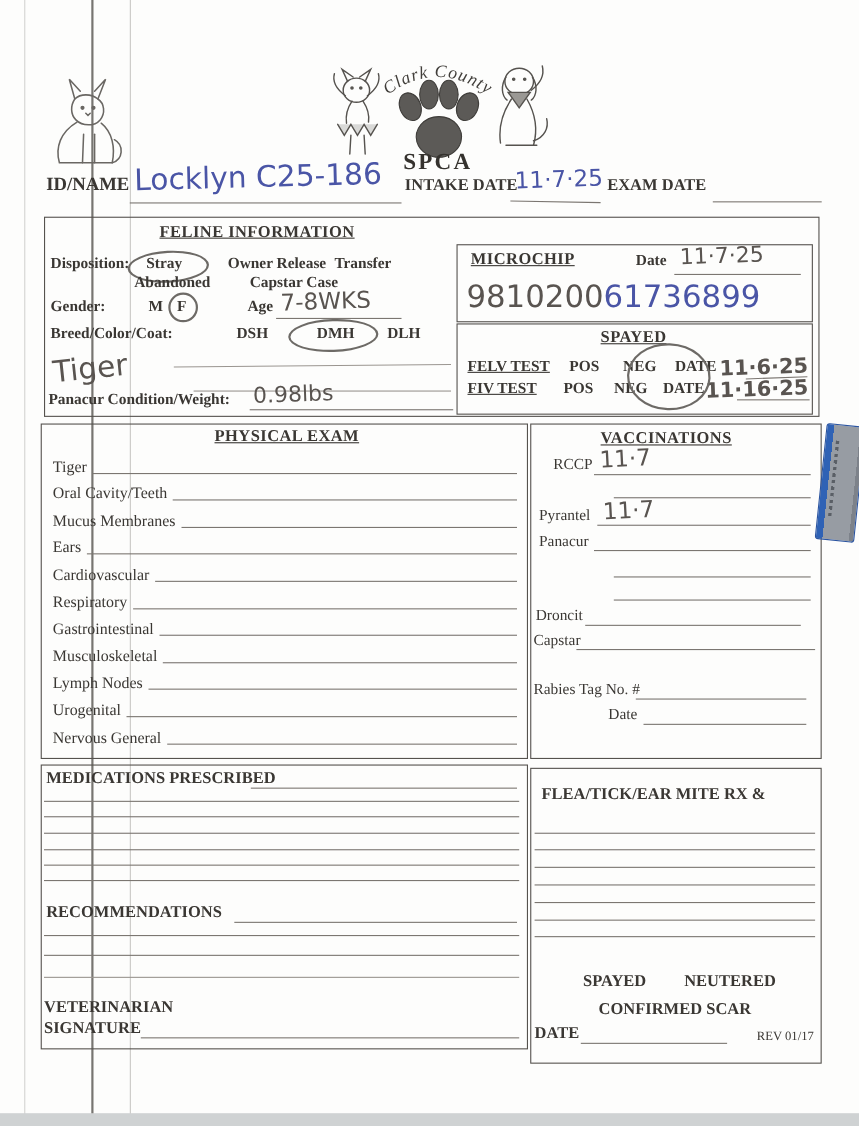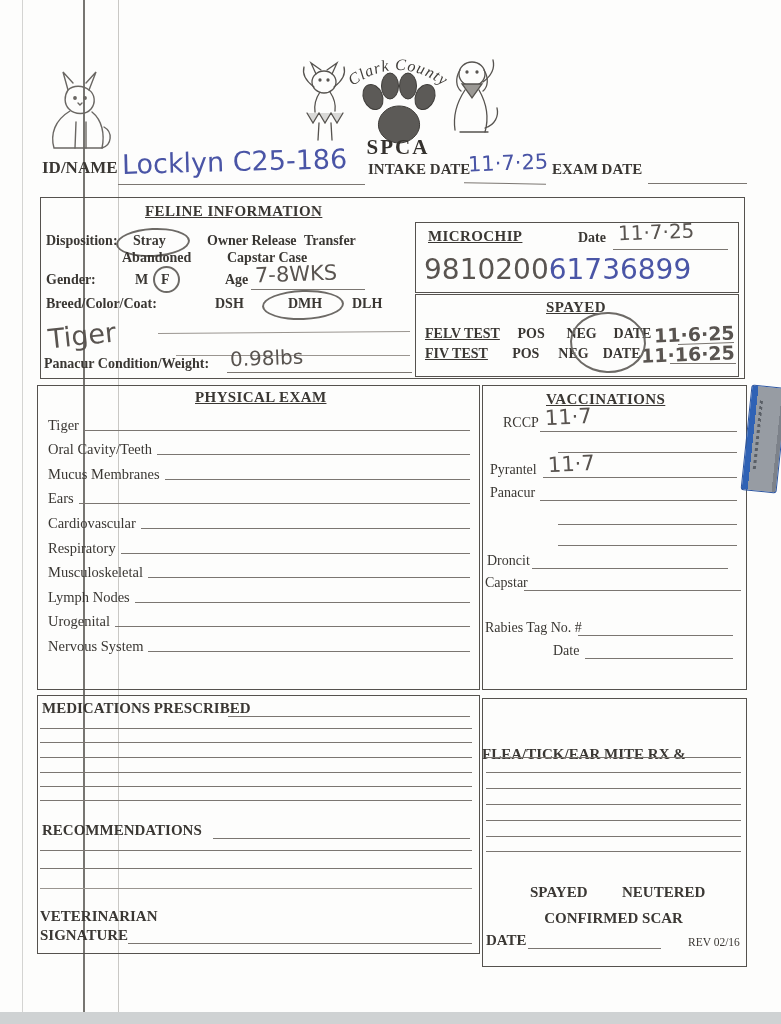--- a/index.html
+++ b/index.html
@@ -227,39 +227,43 @@
       <div class="pe-row">
         <span>Cardiovascular</span>
         <span class="fill-line"></span>
       </div>
 
       <div class="pe-row">
         <span>Respiratory</span>
         <span class="fill-line"></span>
       </div>
 
+      <div class="pe-row">
+        <span>Gastrointestinal</span>
+        <span class="fill-line"></span>
+      </div>
 
       <div class="pe-row">
         <span>Musculoskeletal</span>
         <span class="fill-line"></span>
       </div>
 
       <div class="pe-row">
         <span>Lymph Nodes</span>
         <span class="fill-line"></span>
       </div>
 
       <div class="pe-row">
         <span>Urogenital</span>
         <span class="fill-line"></span>
       </div>
 
 
       <div class="pe-row">
-        <span>Nervous System</span>
+        <span>Nervous General</span>
         <span class="fill-line"></span>
       </div>
     </div>
 
   <div class="box-thin" style="left:482px;top:385px;width:263px;height:303px;"></div>
   <span class="abs title" style="left:546px;top:391px;">VACCINATIONS</span>
   <span class="abs lbl" style="left:503px;top:415px;">RCCP</span>
   <span class="abs hw hw-dark" style="left:545px;top:407px;font-size:21px;transform:rotate(-3deg);">11·7</span>
   <div class="line" style="left:540px;top:431px;width:197px;"></div>
   <div class="line" style="left:558px;top:452px;width:179px;"></div>
@@ -291,30 +295,30 @@
   <span class="abs b lbl15" style="left:42px;top:822px;">RECOMMENDATIONS</span>
   <div class="line" style="left:213px;top:838px;width:257px;"></div>
   <div class="line" style="left:40px;top:850px;width:432px;"></div>
   <div class="line" style="left:40px;top:868px;width:432px;"></div>
   <div class="line soft" style="left:40px;top:888px;width:432px;"></div>
   <span class="abs b lbl15" style="left:40px;top:908px;">VETERINARIAN</span>
   <span class="abs b lbl15" style="left:40px;top:927px;">SIGNATURE</span>
   <div class="line" style="left:128px;top:943px;width:344px;"></div>
 
   <div class="box-thin" style="left:482px;top:698px;width:263px;height:267px;"></div>
-  <span class="abs b lbl15" style="left:482px;top:746px;width:214px;text-align:left;">FLEA/TICK/EAR MITE RX &amp;</span>
+  <span class="abs b lbl15" style="left:482px;top:714px;width:214px;text-align:right;">FLEA/TICK/EAR MITE RX &amp;</span>
   <div class="line" style="left:486px;top:757px;width:255px;"></div>
   <div class="line" style="left:486px;top:772px;width:255px;"></div>
   <div class="line" style="left:486px;top:788px;width:255px;"></div>
   <div class="line" style="left:486px;top:804px;width:255px;"></div>
   <div class="line" style="left:486px;top:820px;width:255px;"></div>
   <div class="line" style="left:486px;top:836px;width:255px;"></div>
   <div class="line" style="left:486px;top:851px;width:255px;"></div>
   <span class="abs b lbl15" style="left:530px;top:884px;">SPAYED</span>
   <span class="abs b lbl15" style="left:622px;top:884px;">NEUTERED</span>
   <span class="abs b lbl15" style="left:482px;top:910px;width:263px;text-align:center;">CONFIRMED SCAR</span>
   <span class="abs b lbl15" style="left:486px;top:932px;">DATE</span>
   <div class="line" style="left:528px;top:948px;width:133px;"></div>
-  <span class="abs" style="left:688px;top:936px;font-size:11.5px;">REV 02/16</span>
+  <span class="abs" style="left:688px;top:936px;font-size:11.5px;">REV 01/17</span>
 
   <div class="sticker"></div>
 
 </div>
 
 </body></html>

